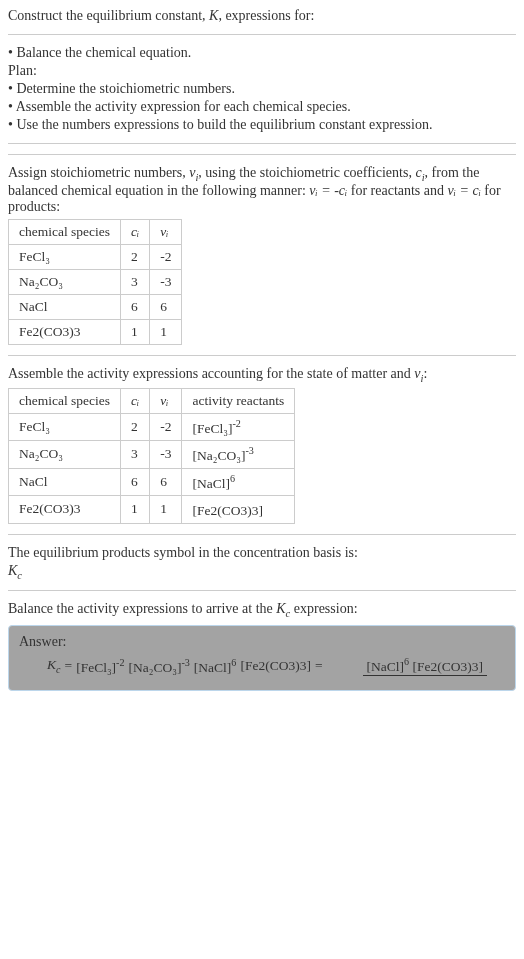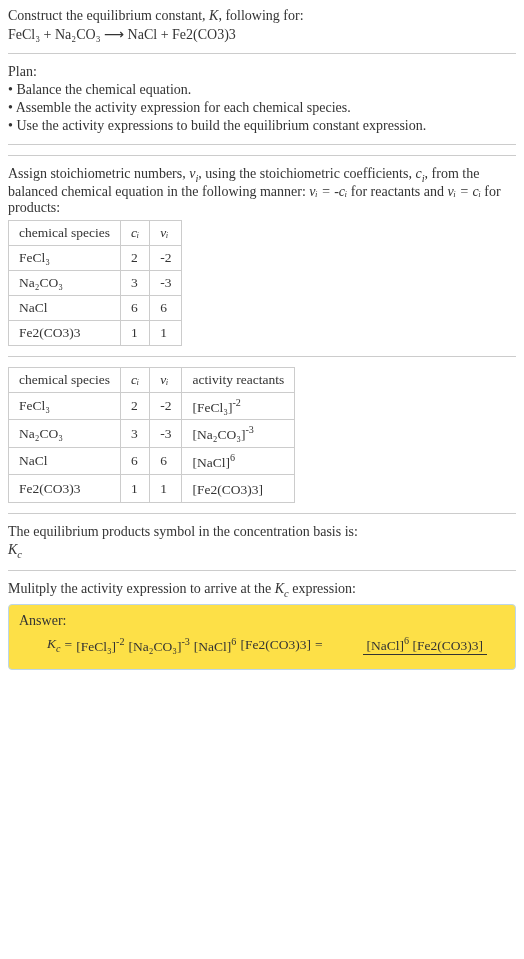--- a/index.html
+++ b/index.html
@@ -27,21 +27,21 @@
   }
   table.data th, table.data td {
     border: 1px solid #ccc;
     padding: 4px 10px;
     text-align: left;
     font-weight: normal;
     font-size: 13.5px;
   }
   table.data th { background: #fff; }
   .answer-box {
-    background: #fde047;
+    background: #a3a3a3;
     border: 1px solid #bcd6eb;
     border-radius: 4px;
     padding: 8px 10px 14px 10px;
     margin-top: 6px;
   }
   .answer-label { margin-bottom: 6px; }
   .frac {
     display: inline-block;
     vertical-align: middle;
     text-align: center;
@@ -56,32 +56,32 @@
     gap: 4px;
     font-size: 13.5px;
     margin-left: 28px;
   }
 </style>
 </head>
 <body>
 
 <div>
   <div class="eq-line">
-    <span>Construct the equilibrium constant, </span><span class="ital">K</span><span>, following for:</span>
-  </div>
-  <div class="eq-line">FeCl₃ + Na₂CO₃  ⟶  NaCl + Fe2(CO3)3</div>
-</div>
-
-<hr class="sep">
-
-<div>
+    <span>Construct the equilibrium constant, </span><span class="ital">K</span><span>, expressions for:</span>
+  </div>
+</div>
+
+<hr class="sep">
+
+<div>
+  <div class="eq-line">• Balance the chemical equation.</div>
   <div class="eq-line">Plan:</div>
-  <div class="eq-line">• Balance the chemical equation.</div>
+  <div class="eq-line">• Determine the stoichiometric numbers.</div>
   <div class="eq-line">• Assemble the activity expression for each chemical species.</div>
-  <div class="eq-line">• Use the activity expressions to build the equilibrium constant expression.</div>
+  <div class="eq-line">• Use the numbers expressions to build the equilibrium constant expression.</div>
 </div>
 
 <hr class="sep">
 
 <div>
 </div>
 
 <hr class="sep">
 
 <div>
@@ -115,20 +115,23 @@
       <td>1</td>
       <td>1</td>
     </tr>
   </tbody>
     </table>
 </div>
 
 <hr class="sep">
 
 <div>
+  <div class="eq-line">
+    <span>Assemble the activity expressions accounting for the state of matter and </span><span class="ital">ν</span><span class="sub ital">i</span><span>:</span>
+  </div>
   <table class="data">
     <tbody>
         <tr>
       <th>chemical species</th>
       <th><span class="ital">cᵢ</span></th>
       <th><span class="ital">νᵢ</span></th>
       <th>activity reactants</th>
     </tr>
     <tr>
       <td>FeCl₃</td>
@@ -164,21 +167,21 @@
   <div class="eq-line">The equilibrium products symbol in the concentration basis is:</div>
   <div class="eq-line">
     <span class="ital">K</span><span class="sub ital">c</span>
   </div>
 </div>
 
 <hr class="sep">
 
 <div>
   <div class="eq-line">
-    <span>Mulitply the activity expression to arrive at the </span><span class="ital">K</span><span class="sub ital">c</span><span> expression:</span>
+    <span>Balance the activity expressions to arrive at the </span><span class="ital">K</span><span class="sub ital">c</span><span> expression:</span>
   </div>
 
   <div class="answer-box">
     <div class="answer-label">Answer:</div>
     <div class="kc-line">
       <span><span class="ital">K</span><span class="sub ital">c</span></span>
       <span> = </span>
       <span><span>[FeCl₃]</span><span class="sup">-2</span></span>
       <span><span>[Na₂CO₃]</span><span class="sup">-3</span></span>
       <span><span>[NaCl]</span><span class="sup">6</span></span>

